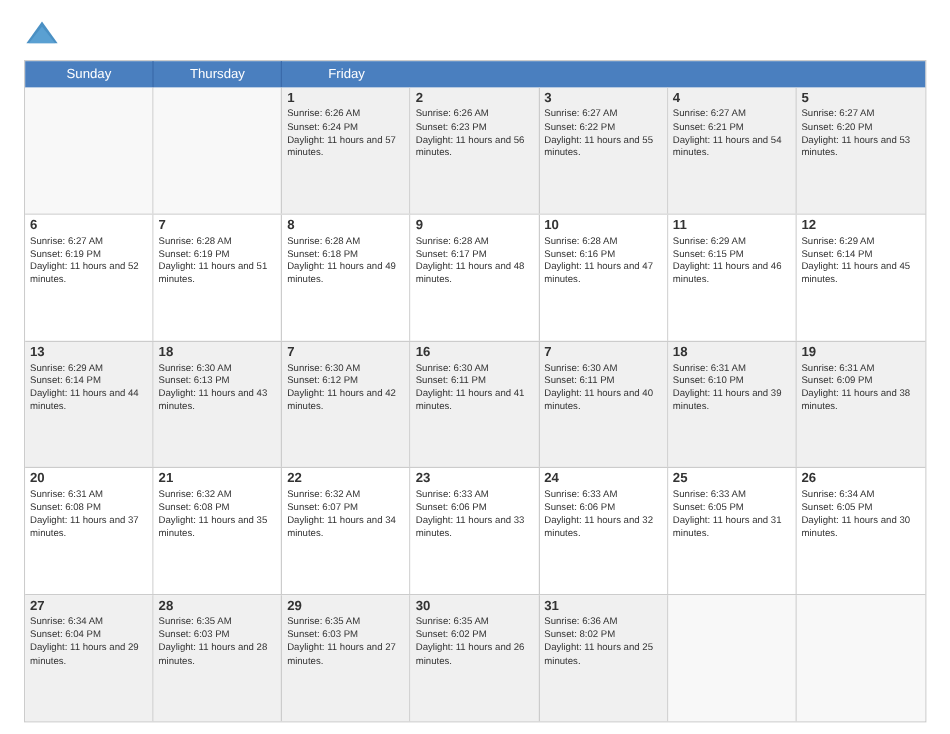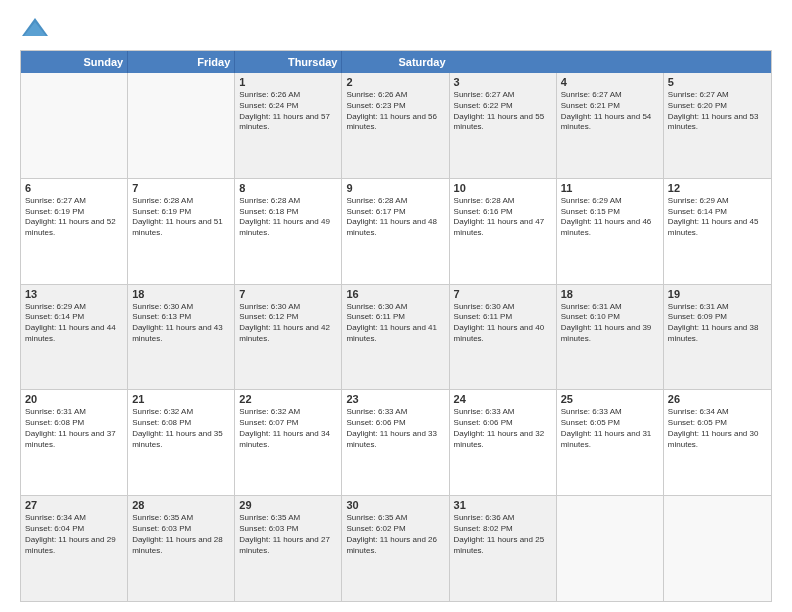--- a/index.html
+++ b/index.html
@@ -61,23 +61,23 @@
       border: 1px solid #ccc;
     }
     .cal-header {
       display: grid;
       grid-template-columns: repeat(7, 1fr);
       background: #4a7fbf;
     }
     .cal-header-cell {
       color: #fff;
       font-size: 11px;
-      font-weight: bold;
+      font-weight: normal;
       padding: 5px 4px;
-      text-align: right;
+      text-align: center;
       border-right: 1px solid #3a6aaa;
     }
     .cal-header-cell:last-child { border-right: none; }
     .cal-body {
       flex: 1;
       display: flex;
       flex-direction: column;
     }
     .cal-row {
       display: grid;
@@ -126,23 +126,22 @@
     </div>
     <div class="title-block">
       <div class="month-title"></div>
       <div class="subtitle"></div>
     </div>
   </div>
 
   <div class="calendar">
     <div class="cal-header">
     <div class="cal-header-cell">Sunday</div>
+        <div class="cal-header-cell">Thursday</div>
         <div class="cal-header-cell">Friday</div>
-        <div class="cal-header-cell">Thursday</div>
-        <div class="cal-header-cell">Saturday</div>
       </div>
     <div class="cal-body">
     <div class="cal-row">
           <div class="cal-cell empty"></div>
           <div class="cal-cell empty"></div>
           <div class="cal-cell shaded">
             <div class="day-num">1</div>
             <div class="cell-text" style="white-space: pre-line;">Sunrise: 6:26 AM
 Sunset: 6:24 PM
 Daylight: 11 hours and 57 minutes.</div>

